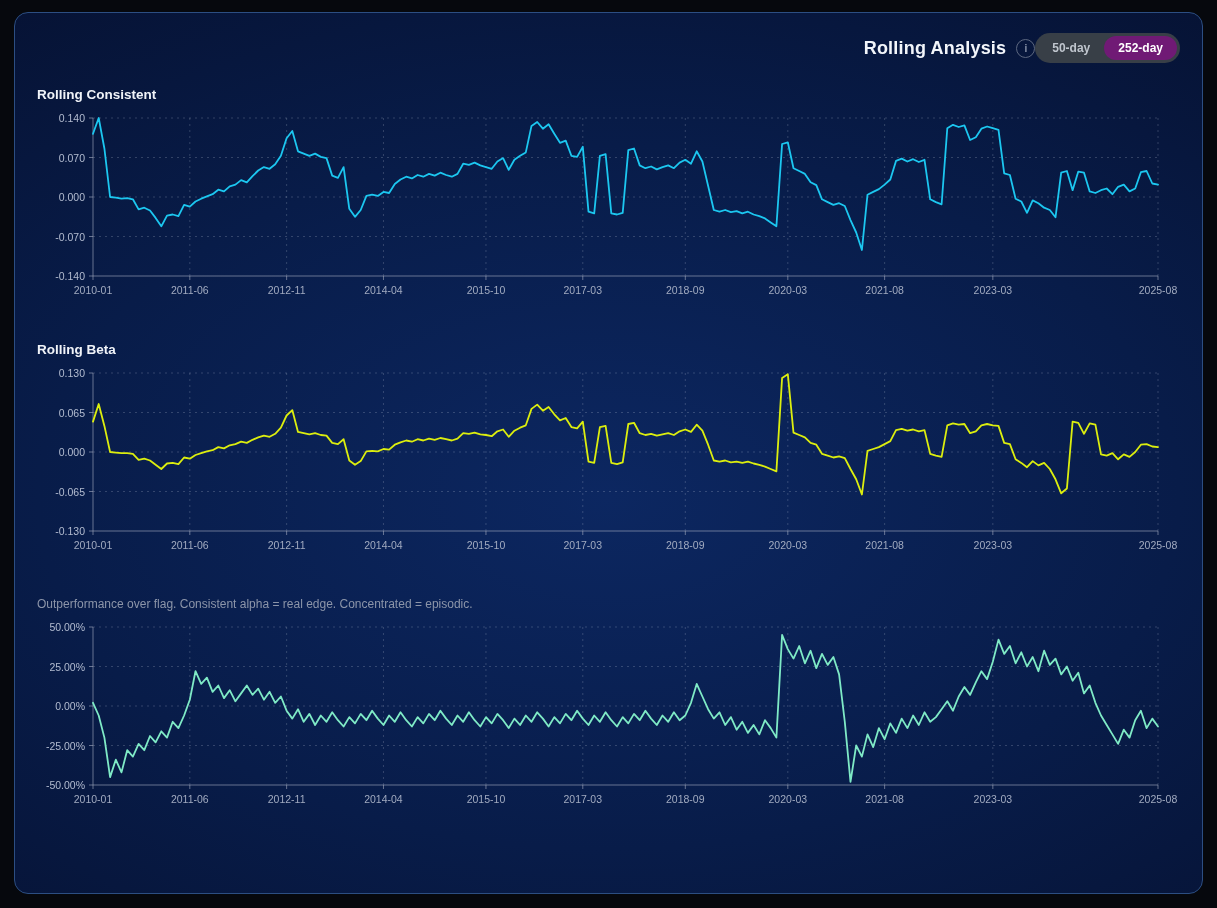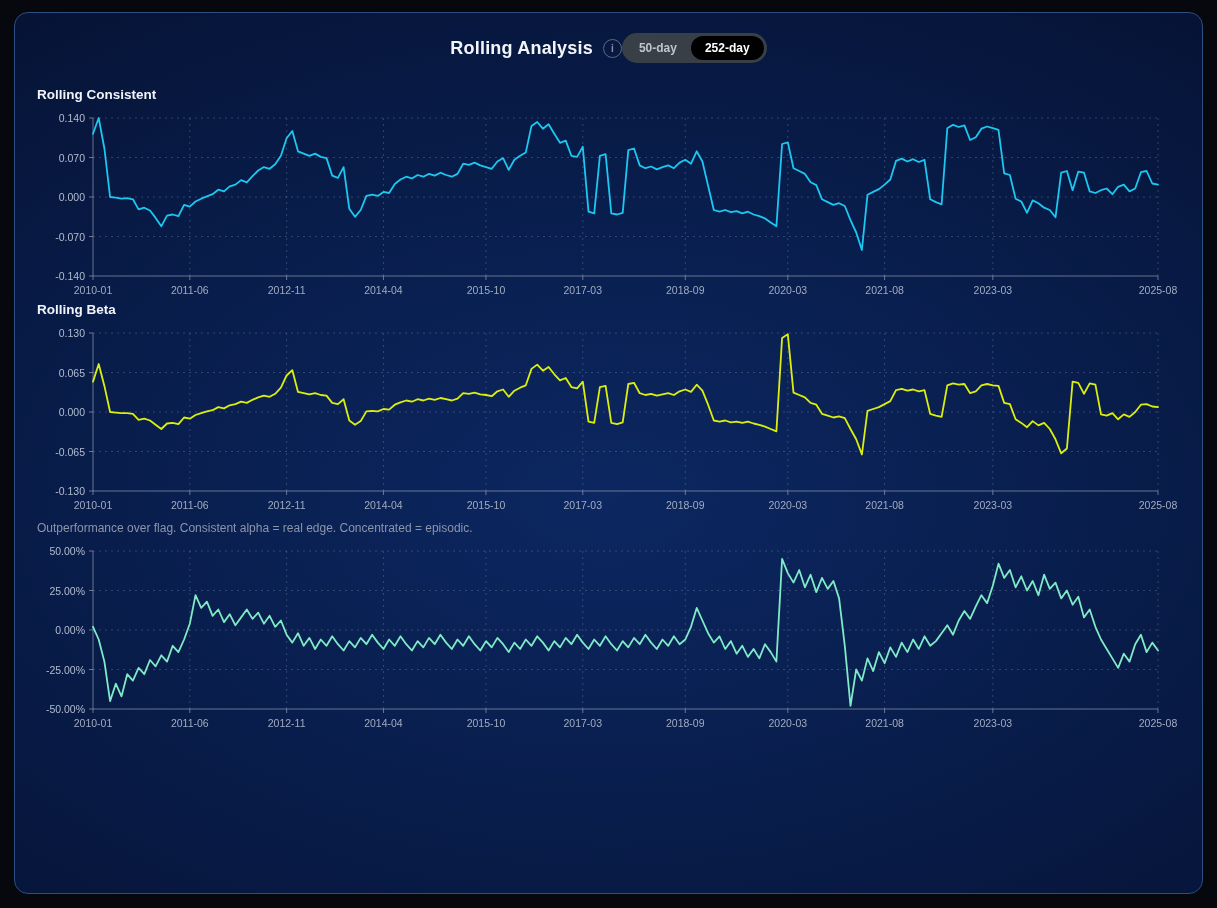--- a/index.html
+++ b/index.html
@@ -10,38 +10,38 @@
     overflow:hidden;
   }
   .panel{
     position:absolute;left:14px;top:12px;width:1189px;height:882px;
     box-sizing:border-box;
     border:1px solid #2c4e82;
     border-radius:14px;
     background:radial-gradient(ellipse 120% 100% at 50% 55%, #0c2761 0%, #081c49 40%, #061233 72%, #040c20 100%);
     padding:20px 22px;
   }
-  .hdr{display:flex;align-items:center;justify-content:center;margin-bottom:24px;}
+  .hdr{display:flex;align-items:center;justify-content:flex-end;margin-bottom:24px;}
   .hdr-left{display:flex;align-items:center;gap:10px;}
   .page-title{margin:0;font-size:18px;font-weight:bold;color:#f2f5fa;letter-spacing:.2px;}
   .info{
     display:inline-flex;align-items:center;justify-content:center;
     width:17px;height:17px;border:1.5px solid #5d6880;border-radius:50%;
     color:#8892a8;font-size:10px;font-style:normal;font-weight:bold;cursor:pointer;
   }
   .toggle{
     display:flex;align-items:center;background:#383f47;border-radius:15px;padding:3px;
   }
   .tbtn{
     border:none;background:transparent;color:#bfc5cd;font-size:12px;
     font-family:inherit;padding:5px 14px;border-radius:12px;cursor:pointer;font-weight:bold;
   }
-  .tbtn.sel{background:#000000;color:#ffffff;}
+  .tbtn.sel{background:#701a75;color:#ffffff;}
   .chart-sec{margin-top:0;}
-  .chart-sec + .chart-sec{}
+  .chart-sec + .chart-sec{margin-top:40px;}
   .chart-title{margin:0;font-size:13.5px;font-weight:bold;color:#f0f3f8;}
   .chart-sub{margin:4px 0 0 0;font-size:12px;color:#8c95a9;}
   .plot{margin-top:8px;height:192px;}
   svg{display:block;}
   .grid{stroke:rgba(205,212,226,0.22);stroke-width:1;stroke-dasharray:2 4;}
   .spine{stroke:rgba(168,175,195,0.6);stroke-width:1;}
   .ylab{fill:#b3bcd0;font-size:10.5px;font-family:"Liberation Sans","DejaVu Sans",sans-serif;}
   .xlab{fill:#a2abc0;font-size:10.5px;font-family:"Liberation Sans","DejaVu Sans",sans-serif;}
 </style>
 </head>

